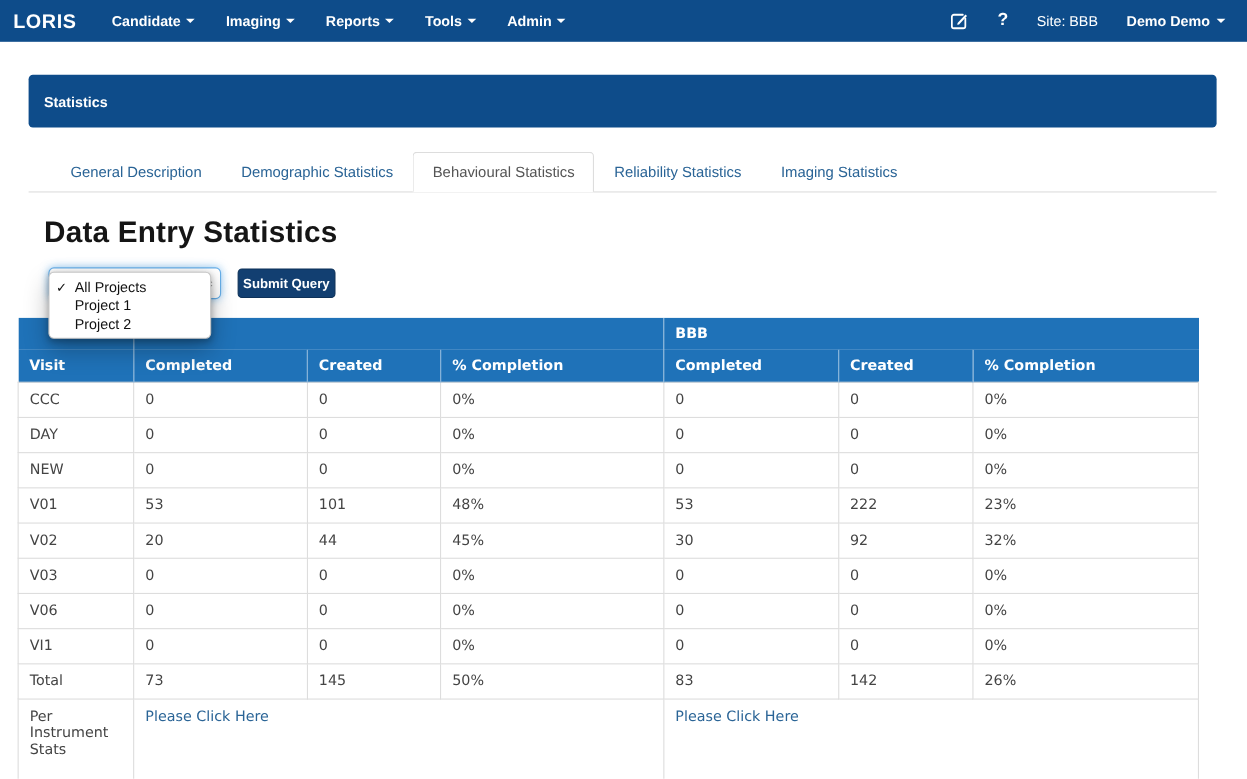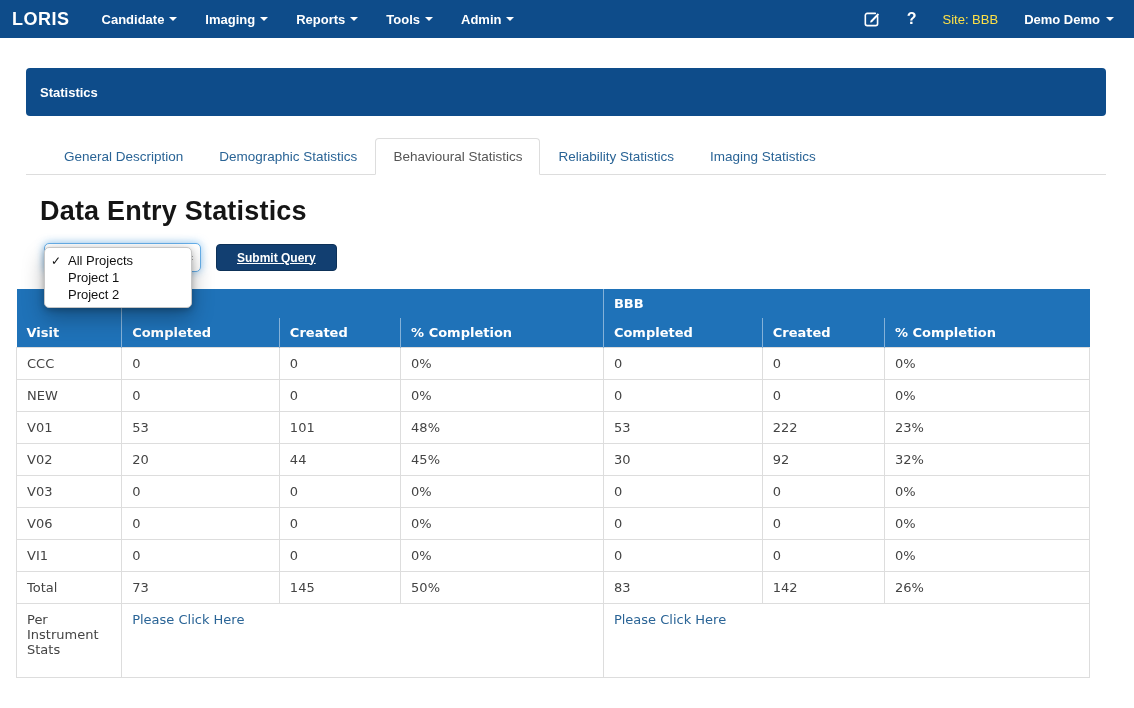--- a/index.html
+++ b/index.html
@@ -24,21 +24,21 @@
   .brand{font-size:18px;font-weight:bold;letter-spacing:.5px;color:#fff;margin-right:18px;cursor:pointer;}
   .nav-left{display:flex;align-items:center;}
   .nav-item{
     display:flex;align-items:center;gap:5px;color:#fff;font-size:13px;font-weight:600;
     padding:0 14px;height:46px;cursor:pointer;white-space:nowrap;
   }
   .caret{width:0;height:0;border-left:4px solid transparent;border-right:4px solid transparent;border-top:4px solid #fff;display:inline-block;}
   .nav-right{margin-left:auto;display:flex;align-items:center;gap:26px;padding-right:8px;}
   .nav-icon{display:flex;align-items:center;justify-content:center;cursor:pointer;}
   .help-icon{font-size:16px;font-weight:bold;color:#fff;}
-  .site-label{font-size:13px;color:#fde047;font-weight:400;}
+  .site-label{font-size:13px;color:#ffffff;font-weight:400;}
   .user-menu{display:flex;align-items:center;gap:6px;font-size:13px;font-weight:600;color:#fff;cursor:pointer;}
 
   
   .breadcrumb-bar{
     margin:30px 28px 0 26px;height:48px;background:var(--navy);border-radius:4px;
     display:flex;align-items:center;padding:0 14px;
   }
   .breadcrumb-bar a{color:#fff;font-size:13px;font-weight:bold;text-decoration:none;cursor:pointer;}
 
   
@@ -65,25 +65,24 @@
     position:absolute;left:18px;top:0;width:157px;height:29px;background:#fff;
     border:1px solid #66afe9;border-radius:5px;
     box-shadow:0 0 8px rgba(82,168,236,.65);
     display:flex;align-items:center;justify-content:flex-end;cursor:pointer;
   }
   .stepper{display:flex;flex-direction:column;align-items:center;gap:2px;padding-right:7px;}
   .stepper i{width:0;height:0;border-left:4px solid transparent;border-right:4px solid transparent;display:block;}
   .stepper .up{border-bottom:5px solid #777;}
   .stepper .down{border-top:5px solid #777;}
   .submit-btn{
-    position:absolute;left:190px;top:1px;height:27px;padding:0 20px;
+    position:absolute;left:190px;top:1px;height:27px;padding:0 4px;
     background:var(--btn-navy);color:#fff;font-size:12px;font-weight:bold;
     border:1px solid #0d3158;border-radius:4px;cursor:pointer;
     font-family:"Liberation Sans", sans-serif;
-    text-decoration:underline;
   }
   
   .dropdown-menu{
     position:absolute;left:18px;top:4px;width:148px;z-index:20;
     background:#fff;border:1px solid #c6c6c6;border-radius:5px;
     box-shadow:0 2px 6px rgba(0,0,0,.25),0 10px 22px rgba(0,0,0,.28);
     padding:4px 0;font-size:13px;color:#111;
   }
   .dropdown-item{display:flex;align-items:center;height:17px;padding:0 10px 0 6px;cursor:pointer;}
   .dropdown-item .check{width:17px;font-size:12px;color:#111;}
@@ -219,20 +218,29 @@
         <tr>
     <td>CCC</td>
     <td>0</td>
     <td>0</td>
     <td>0%</td>
     <td>0</td>
     <td>0</td>
     <td>0%</td>
   </tr>
         <tr>
+    <td>DAY</td>
+    <td>0</td>
+    <td>0</td>
+    <td>0%</td>
+    <td>0</td>
+    <td>0</td>
+    <td>0%</td>
+  </tr>
+        <tr>
     <td>NEW</td>
     <td>0</td>
     <td>0</td>
     <td>0%</td>
     <td>0</td>
     <td>0</td>
     <td>0%</td>
   </tr>
         <tr>
     <td>V01</td>

